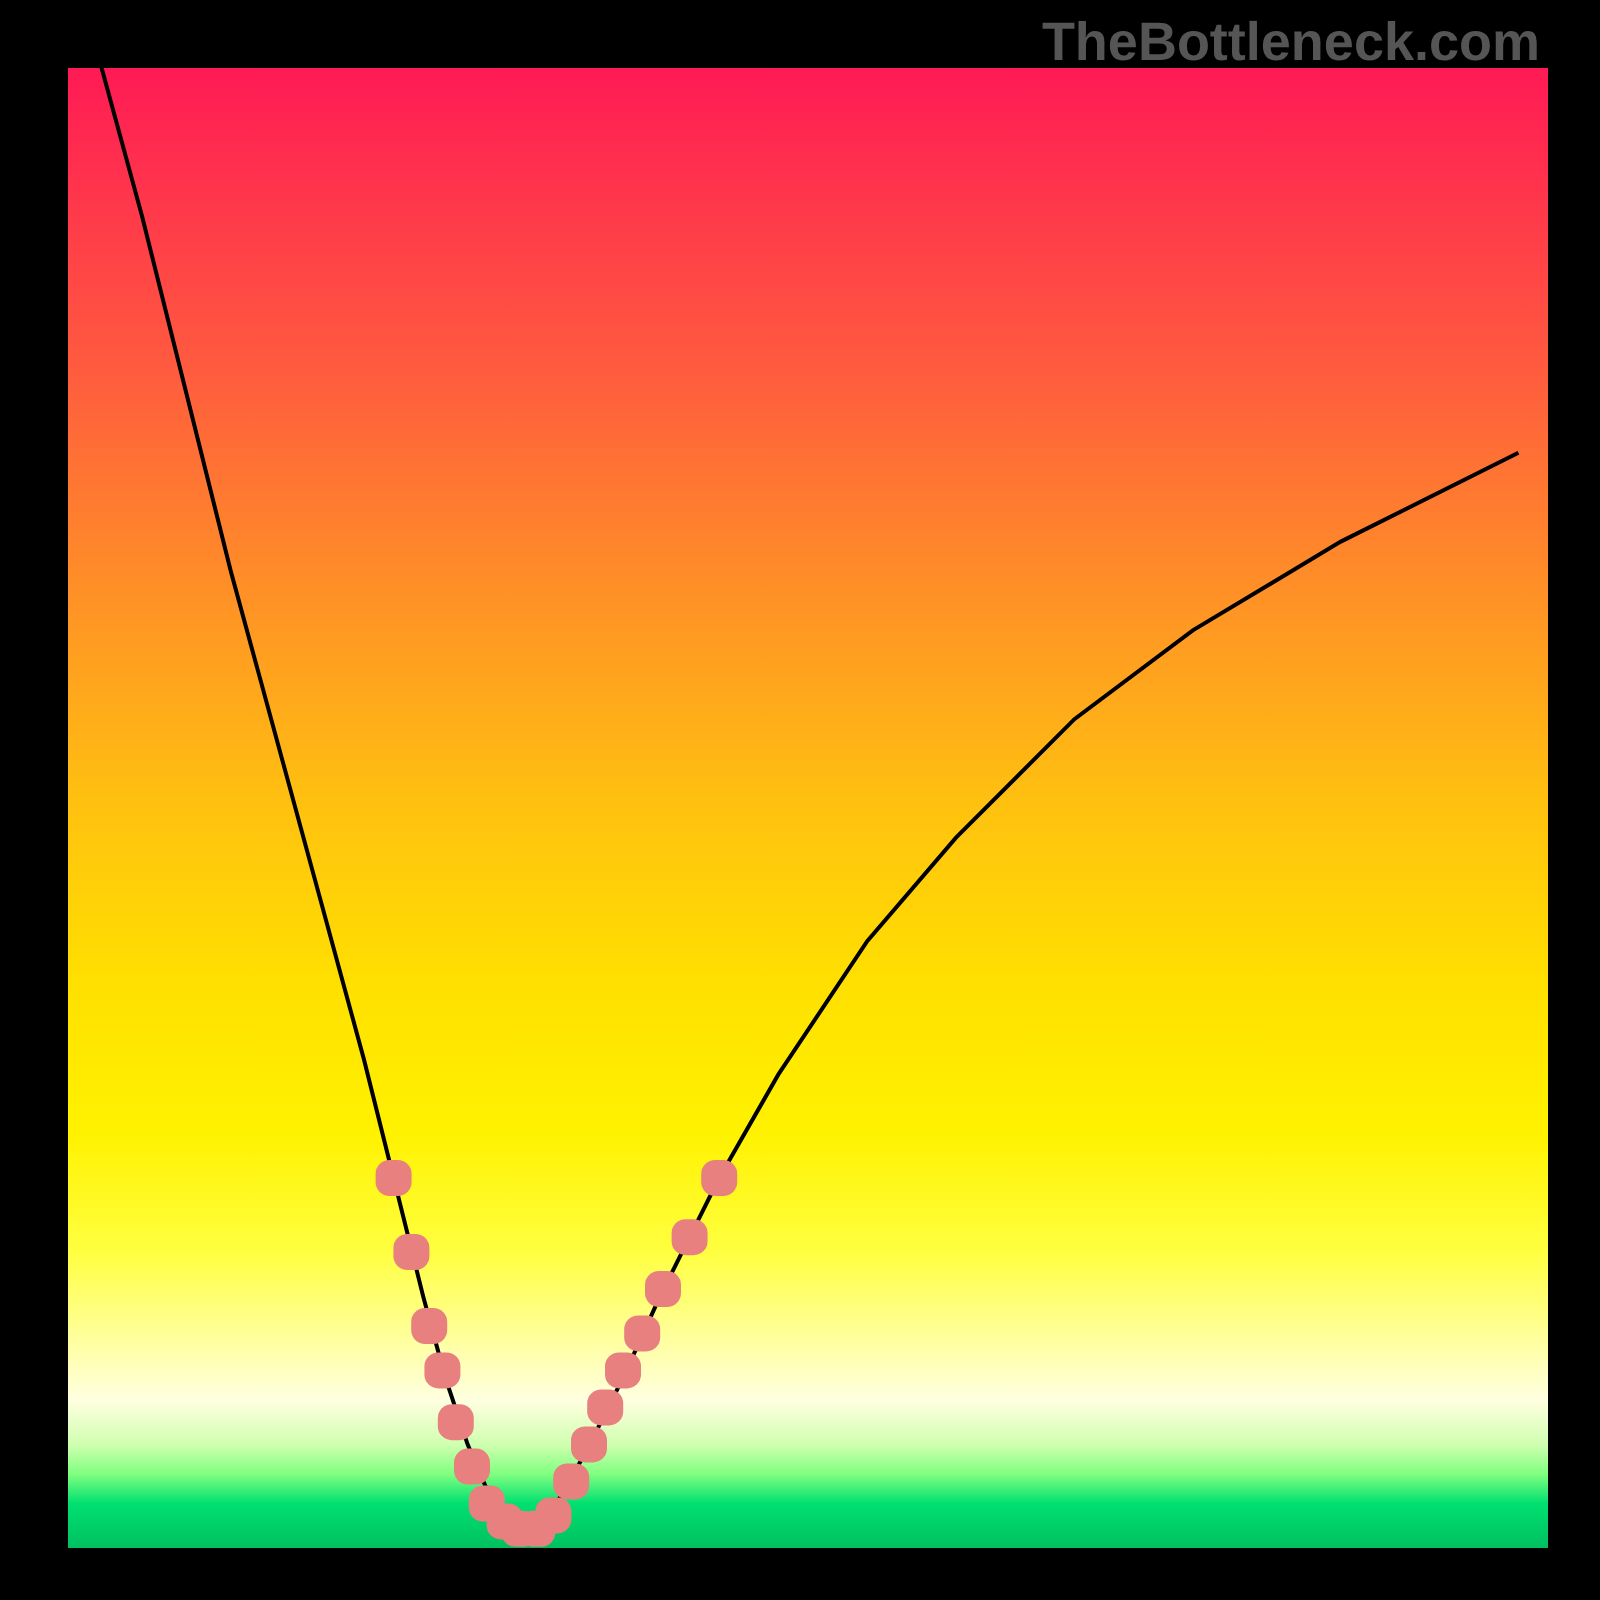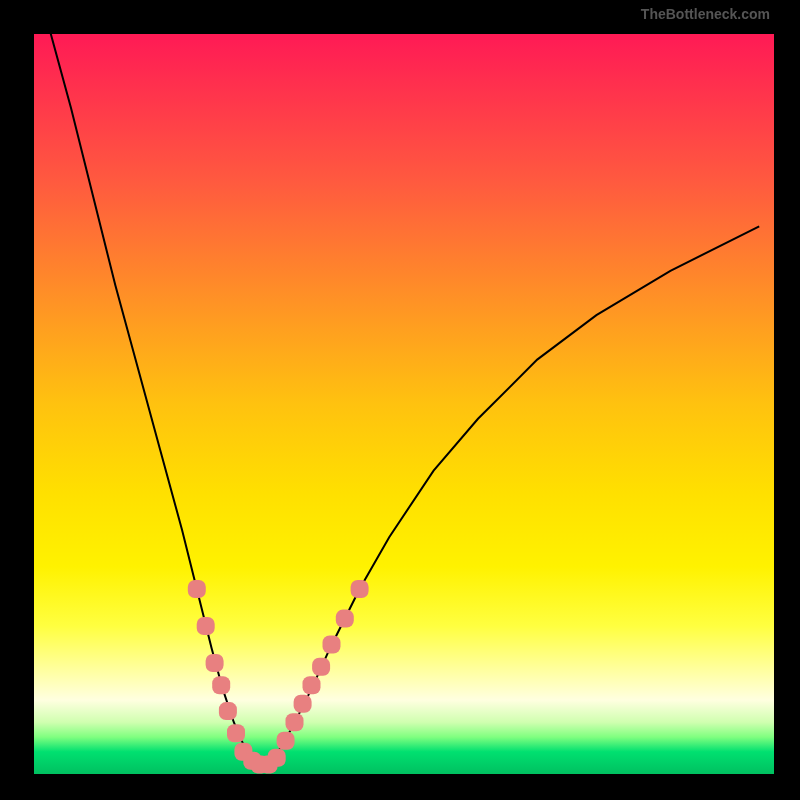--- a/index.html
+++ b/index.html
@@ -26,21 +26,21 @@
       #d0ffb0 93%,
       #80ff80 95%,
       #00e070 97%,
       #00c060 100%);
   }
   .attribution {
     position: absolute;
     top: 6px;
     right: 30px;
     font-family: Arial, sans-serif;
-    font-size: 14px;
+    font-size: 27px;
     font-weight: bold;
     color: #555;
     z-index: 10;
   }
   svg.plot {
     position: absolute;
     left: 34px;
     top: 34px;
     width: 740px;
     height: 740px;

